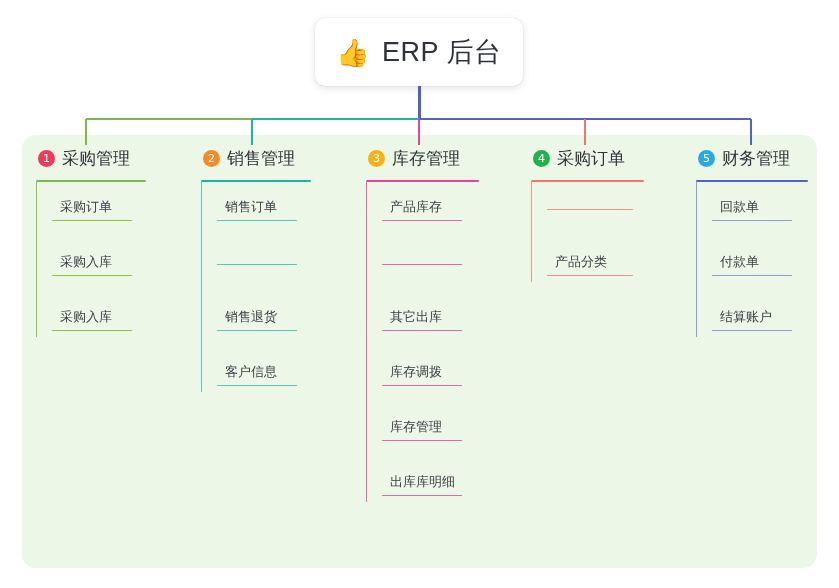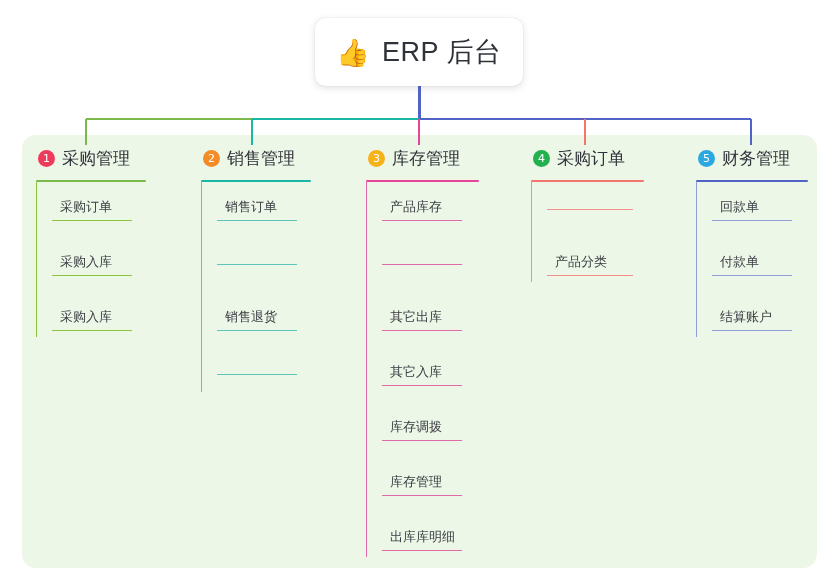--- a/index.html
+++ b/index.html
@@ -220,20 +220,21 @@
             <div class="leaf-rule" style="background: rgb(92, 198, 187);"></div>
           </div>
           <div class="leaf">
             <div class="leaf-rule" style="background: rgb(92, 198, 187);"></div>
           </div>
           <div class="leaf">
             <div class="leaf-text">销售退货</div>
             <div class="leaf-rule" style="background: rgb(92, 198, 187);"></div>
           </div>
           <div class="leaf">
+            <div class="leaf-text">客户信息</div>
             <div class="leaf-rule" style="background: rgb(92, 198, 187);"></div>
           </div>
         </div>
       </div>
       <div class="column col-2">
         <div class="cat-head">
           <span class="cat-badge" style="background: rgb(245, 178, 25);">3</span>
           <span class="cat-label">库存管理</span>
         </div>
         <div class="cat-rule" style="background: rgb(232, 68, 155);"></div>
@@ -244,24 +245,20 @@
             <div class="leaf-rule" style="background: rgb(227, 106, 168);"></div>
           </div>
           <div class="leaf">
             <div class="leaf-rule" style="background: rgb(227, 106, 168);"></div>
           </div>
           <div class="leaf">
             <div class="leaf-text">其它出库</div>
             <div class="leaf-rule" style="background: rgb(227, 106, 168);"></div>
           </div>
           <div class="leaf">
-            <div class="leaf-text">其它入库</div>
-            <div class="leaf-rule" style="background: rgb(227, 106, 168);"></div>
-          </div>
-          <div class="leaf">
             <div class="leaf-text">库存调拨</div>
             <div class="leaf-rule" style="background: rgb(227, 106, 168);"></div>
           </div>
           <div class="leaf">
             <div class="leaf-text">库存管理</div>
             <div class="leaf-rule" style="background: rgb(227, 106, 168);"></div>
           </div>
           <div class="leaf">
             <div class="leaf-text">出库库明细</div>
             <div class="leaf-rule" style="background: rgb(227, 106, 168);"></div>

